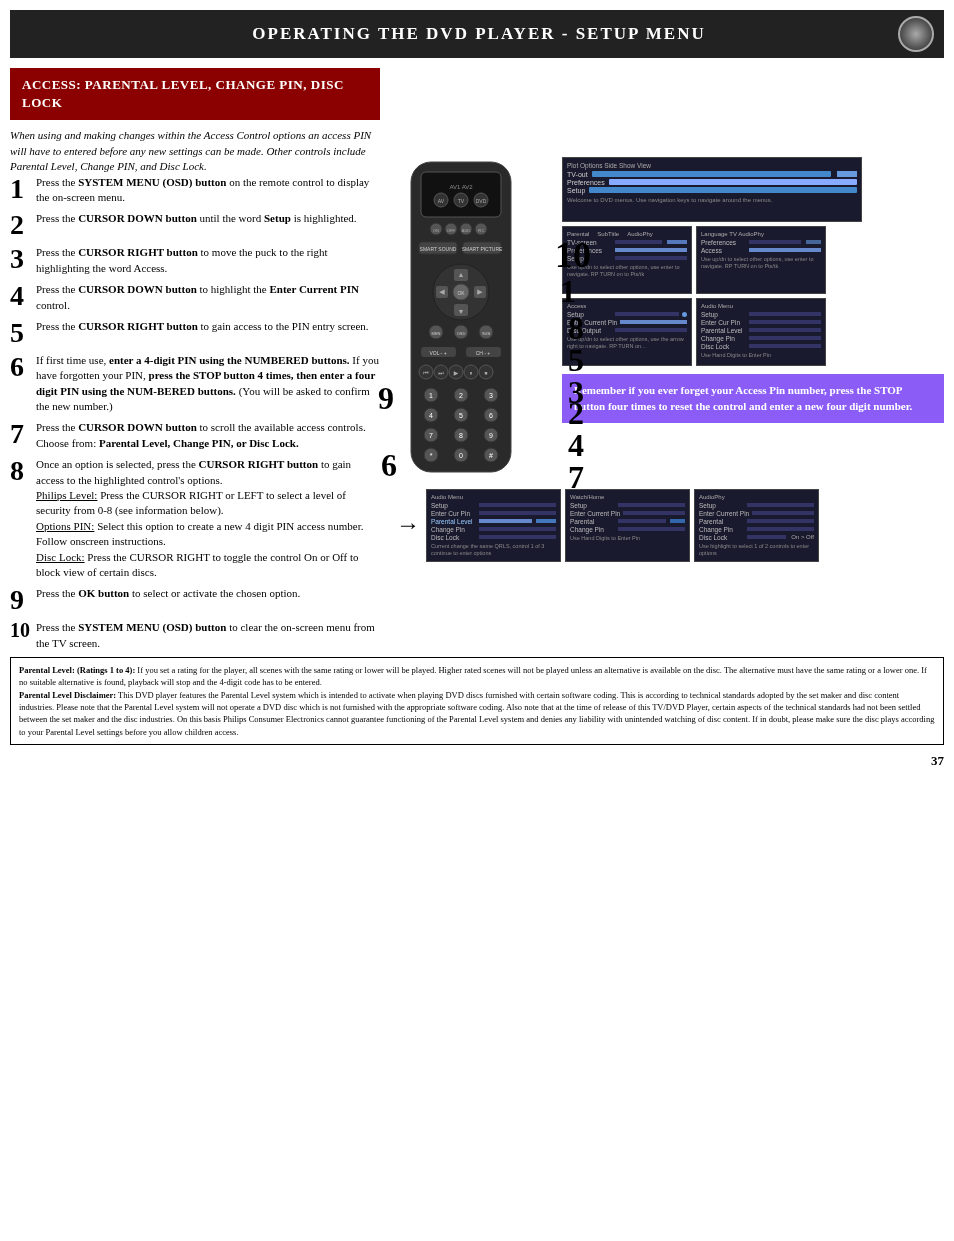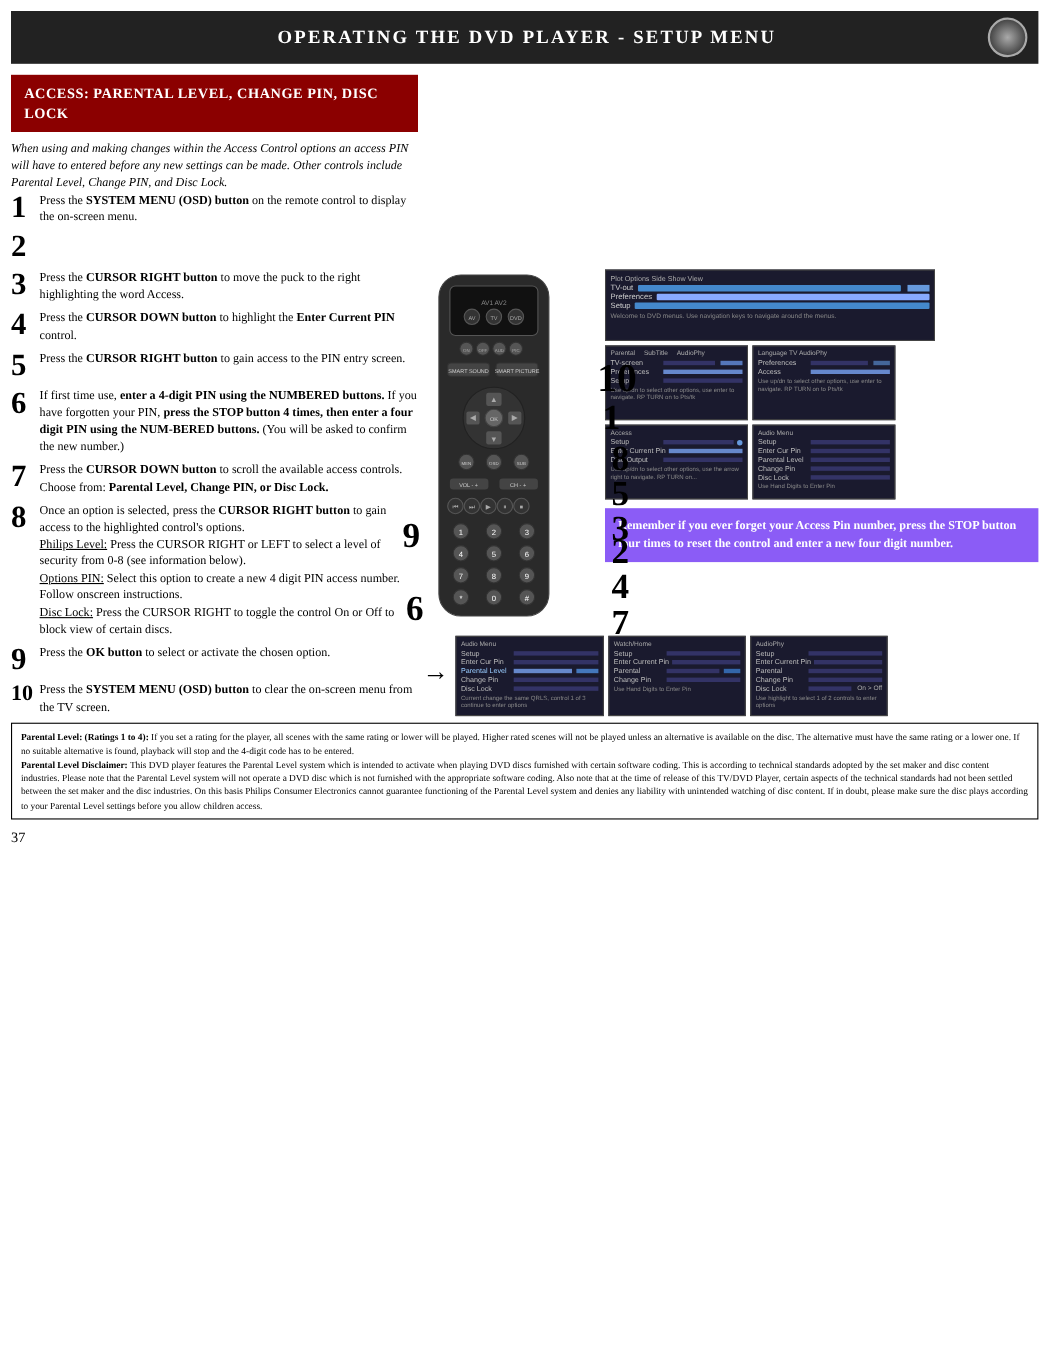--- a/index.html
+++ b/index.html
@@ -45,22 +45,22 @@
       height: 36px;
       border-radius: 50%;
       background: radial-gradient(circle, #aaa 0%, #555 60%, #222 100%);
       border: 2px solid #aaa;
       flex-shrink: 0;
     }
 
     
     .main-layout {
       display: flex;
-      gap: 4px;
-      align-items: flex-end;
+      gap: 16px;
+      align-items: center;
     }
 
     
     .left-col {
       width: 370px;
       flex-shrink: 0;
     }
 
     
     .access-header {
@@ -136,24 +136,24 @@
       padding: 8px 12px;
       font-size: 11px;
       font-weight: bold;
       text-align: left;
       line-height: 1.5;
       margin-top: 4px;
     }
 
     
     .page-number {
-      text-align: left;
+      text-align: right;
       font-size: 13px;
       margin-top: 8px;
-      font-weight: normal;
+      font-weight: bold;
     }
 
     
     .remote-body {
       fill: #2a2a2a;
       stroke: #444;
       stroke-width: 1;
     }
 
     
@@ -289,20 +289,23 @@
 
         <div class="step">
           <div class="step-number large">1</div>
           <div class="step-text">
             Press the <b>SYSTEM MENU (OSD) button</b> on the remote control to display the on-screen menu.
           </div>
         </div>
 
         <div class="step">
           <div class="step-number large">2</div>
+          <div class="step-text">
+            Press the <b>CURSOR DOWN button</b> until the word <b>Setup</b> is highlighted.
+          </div>
         </div>
 
         <div class="step">
           <div class="step-number large">3</div>
           <div class="step-text">
             Press the <b>CURSOR RIGHT button</b> to move the puck to the right highlighting the word Access.
           </div>
         </div>
 
         <div class="step">

